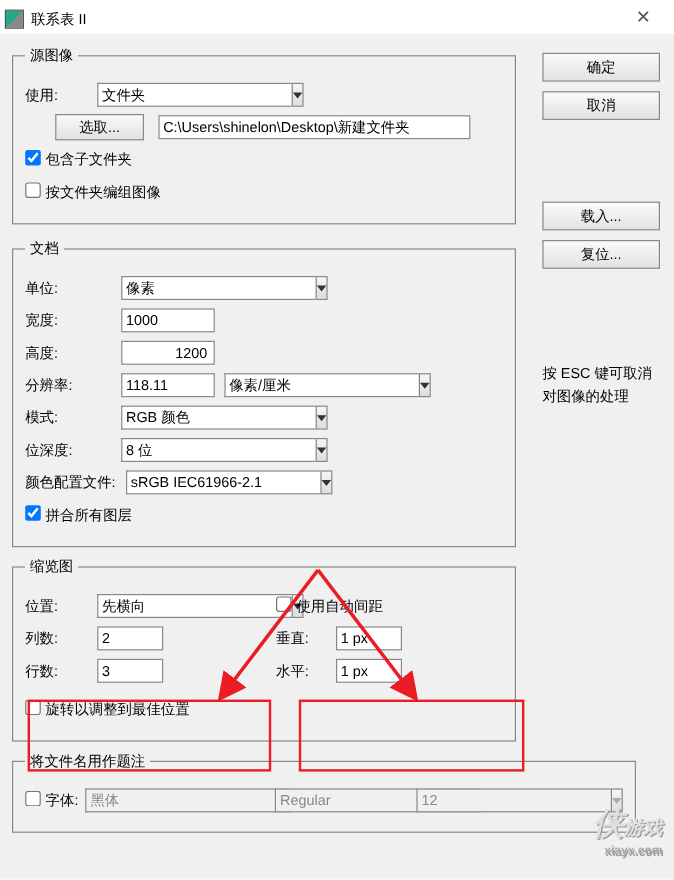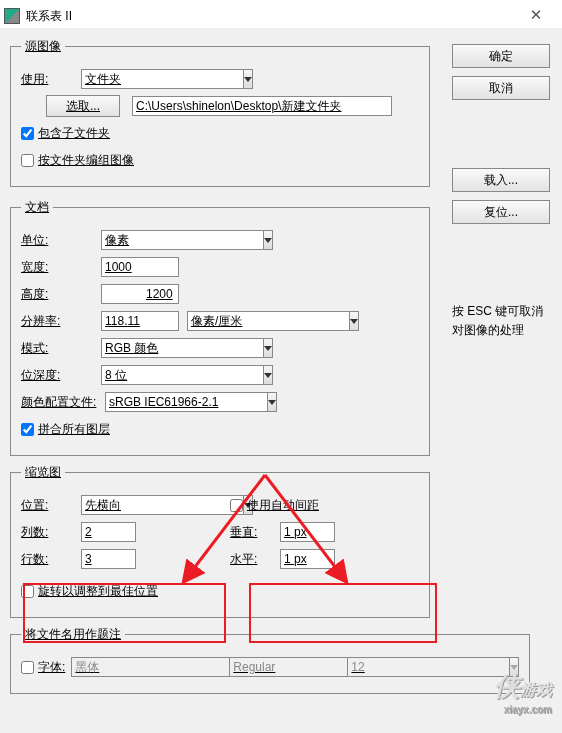--- a/index.html
+++ b/index.html
@@ -5,41 +5,41 @@
   * { box-sizing: border-box; margin: 0; padding: 0; }
   body { font-family: "Microsoft YaHei", "SimSun", sans-serif; font-size: 12px; background: #fff; width: 562px; height: 733px; position: relative; overflow: hidden; }
   
   .titlebar { height: 28px; background: #fff; border-bottom: 1px solid #ccc; display: flex; align-items: center; padding: 16px 4px; }
   .title-icon { width: 16px; height: 16px; background: linear-gradient(135deg, #2a8 0%, #2a8 50%, #888 50%, #888 100%); border: 1px solid #555; margin-right: 6px; }
   .title-text { flex: 1; }
   .close-x { width: 44px; height: 26px; text-align: center; line-height: 24px; font-size: 15px; color: #555; cursor: pointer; }
   
   .dialog-body { position: absolute; top: 28px; left: 0; right: 0; bottom: 0; background: #f0f0f0; padding: 10px; }
   
-  .main-col { float: left; width: 420px; text-decoration: underline; }
+  .main-col { float: left; width: 420px; }
   .side-col { float: right; width: 100px; padding-top: 6px; }
   
   fieldset { border: 1px solid #888; padding: 8px 10px 10px 10px; margin-bottom: 8px; position: relative; }
   legend { padding: 0 4px; font-size: 12px; }
   
   .row { display: flex; align-items: center; margin: 5px 0; min-height: 22px; }
   .lbl { width: 80px; }
   .lbl2 { width: 50px; }
   input[type=text] { height: 20px; border: 1px solid #888; background: #fff; font-size: 12px; padding: 0 3px; }
   button { height: 22px; border: 1px solid #888; background: linear-gradient(#fafafa,#e2e2e2); font-size: 12px; cursor: pointer; font-family: inherit; }
   
   .select-wrap { display: flex; width: 113px; }
   .select-wrap input { flex: 1; border-right: none; }
   .dd-btn { width: 18px; height: 20px; border: 1px solid #888; background: linear-gradient(#f6f6f6,#ddd); display: inline-flex; align-items: center; justify-content: center; cursor: pointer; }
   .tri-down { width: 0; height: 0; border-left: 4px solid transparent; border-right: 4px solid transparent; border-top: 5px solid #333; }
   
   .btn-side { width: 98px; height: 24px; margin-bottom: 8px; display: block; }
   .hint { margin-top: 78px; line-height: 1.6; text-align: left; }
   
-  .checkbox { display: inline-flex; align-items: center; gap: 4px; }
+  .checkbox { display: inline-flex; align-items: flex-start; gap: 4px; }
   .checkbox input { width: 13px; height: 13px; }
   
   .redbox { border: 2px solid #ec1c24; position: absolute; pointer-events: none; }
   
   .arrow-svg { position: absolute; pointer-events: none; z-index: 5; }
   
   .watermark { position: absolute; right: 10px; bottom: 18px; color: #e0e0e0; font-size: 26px; font-style: italic; font-weight: bold; text-shadow: 1px 1px 0 #999; z-index: 2; }
   .watermark small { font-size: 10px; display: block; color: #aaa; font-style: normal; text-align: right; }
   
   input[disabled], select[disabled] { background: #f0f0f0; color: #888; }

